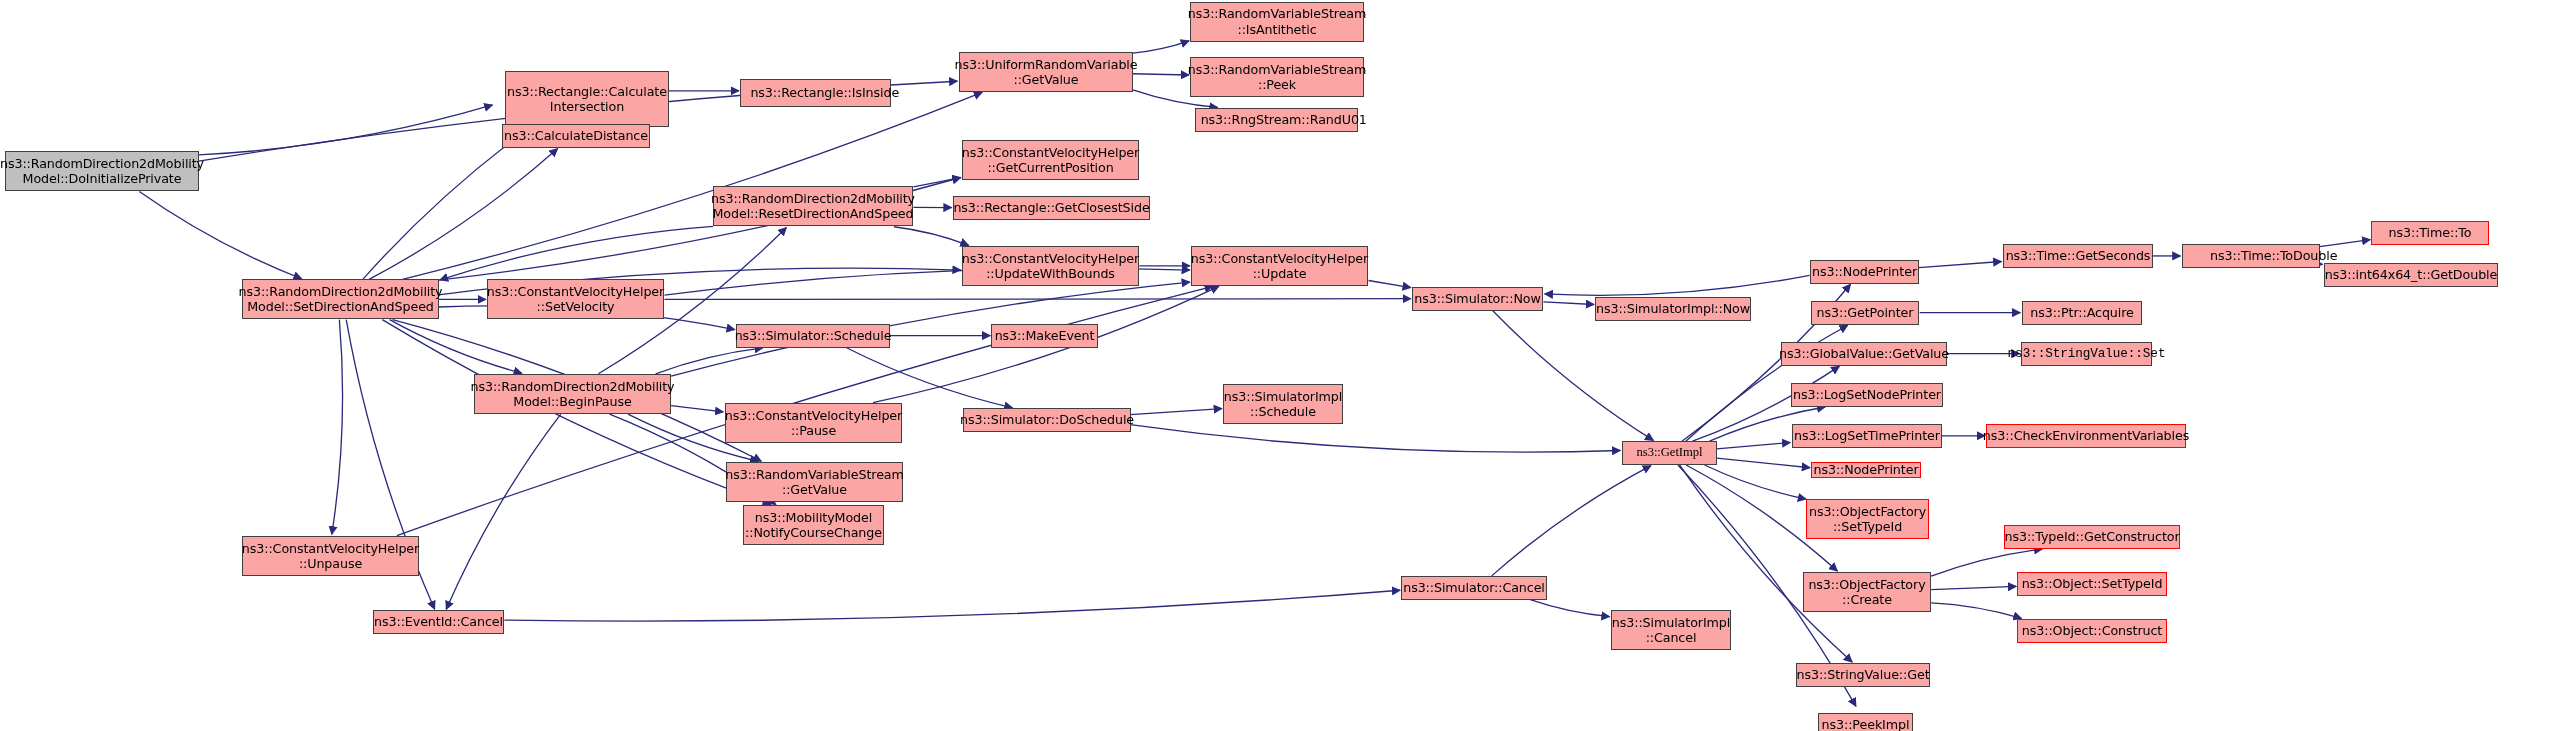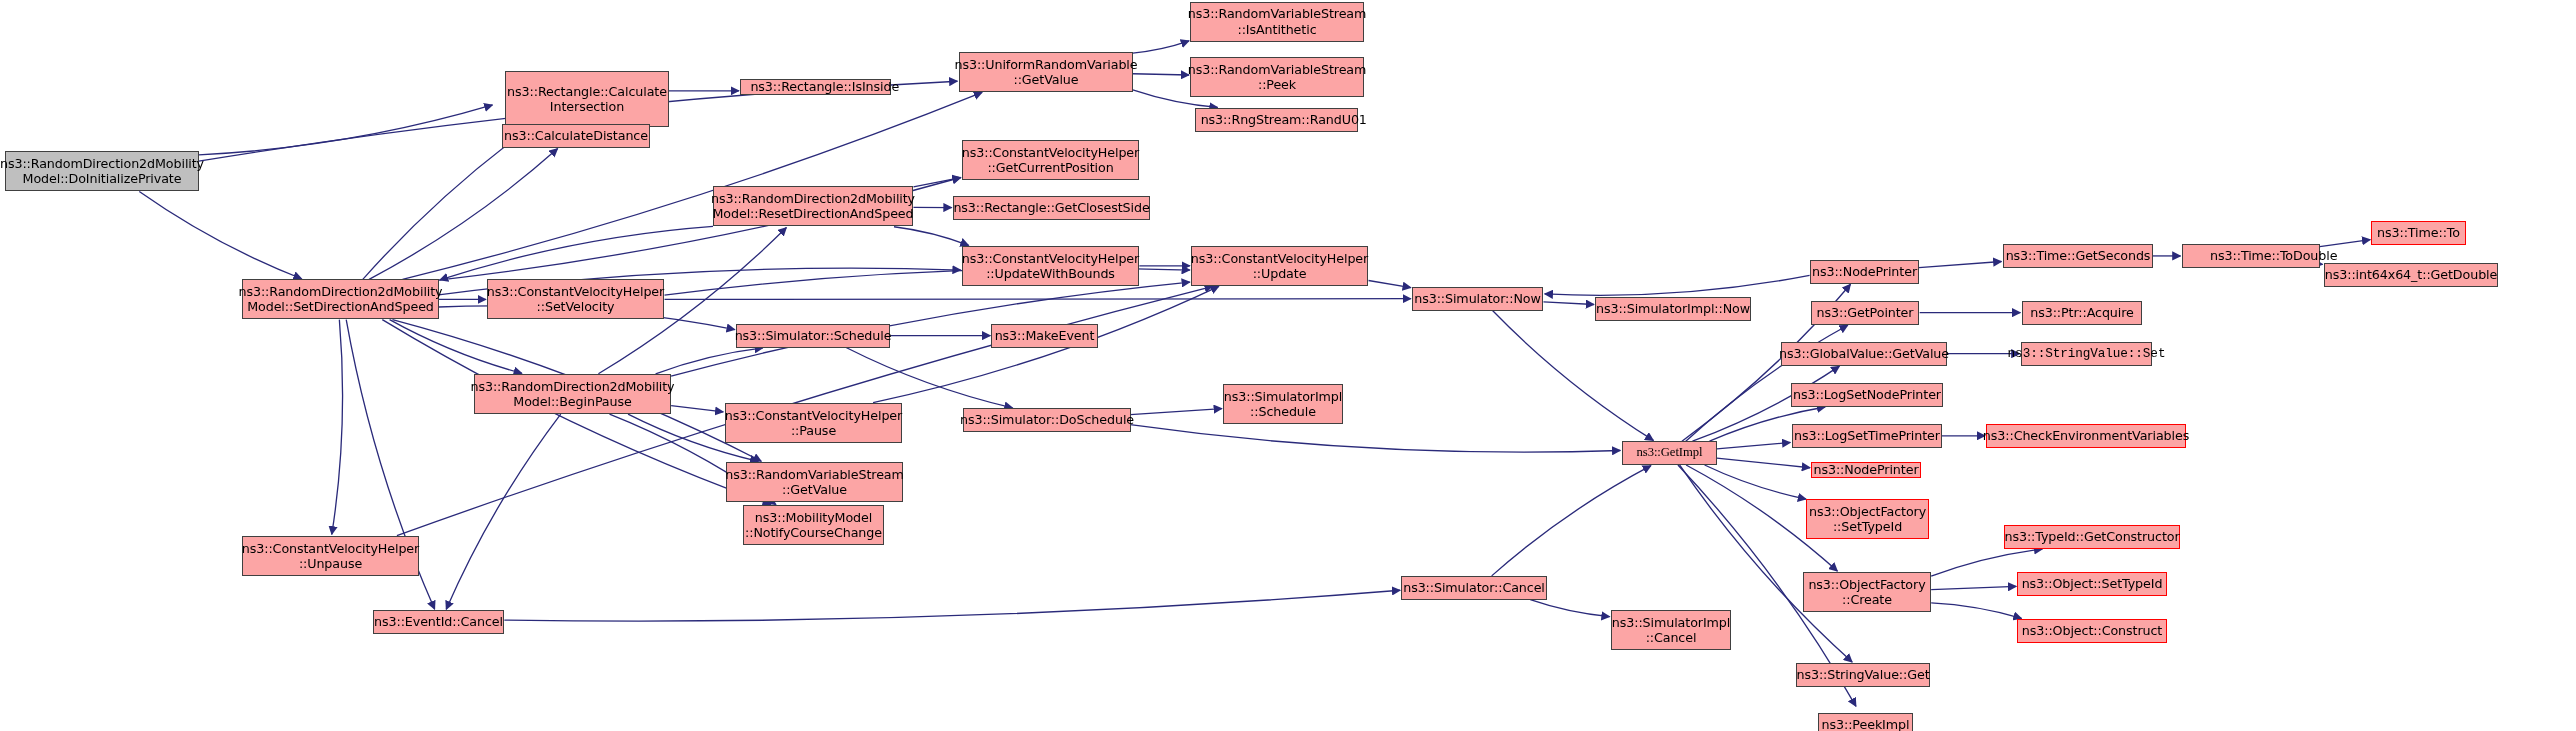--- a/index.html
+++ b/index.html
@@ -127,21 +127,21 @@
         <path d="M 1862.950980392157,730 Q 1910.0054304298683,746.099701902288 1959.5330274465452,750.6095581580494" fill="none" stroke="#2a2a7a" stroke-width="1.6" marker-end="url(#arrow)"></path>
         <path d="M 1815.9542682926829,701 Q 1904.834474848123,622.2952928882345 2009.8122560861605,566.8535443116864" fill="none" stroke="#2a2a7a" stroke-width="1.6" marker-end="url(#arrow)"></path>
       </g>
   </svg>
   <div id="node-layer">
       <div class="node root" style="left: 5px; top: 151px; width: 194px; height: 40px;">ns3::RandomDirection2dMobility
 Model::DoInitializePrivate</div>
       <div class="node" style="left: 494px; top: 71px; width: 164px; height: 56px; margin-left: 11px;">ns3::Rectangle::Calculate
 Intersection</div>
       <div class="node" style="left: 502px; top: 124px; width: 148px; height: 24px;">ns3::CalculateDistance</div>
-      <div class="node" style="left: 740px; top: 79px; width: 151px; height: 16px; padding-left: 21px;">ns3::Rectangle::IsInside</div>
+      <div class="node" style="left: 740px; top: 79px; width: 151px; height: 28px; padding-left: 21px;">ns3::Rectangle::IsInside</div>
       <div class="node" style="left: 959px; top: 52px; width: 174px; height: 40px;">ns3::UniformRandomVariable
 ::GetValue</div>
       <div class="node" style="left: 1190px; top: 1.6px; width: 174px; height: 40px;">ns3::RandomVariableStream
 ::IsAntithetic</div>
       <div class="node" style="left: 1190px; top: 57px; width: 174px; height: 40px;">ns3::RandomVariableStream
 ::Peek</div>
       <div class="node" style="left: 1195px; top: 108px; width: 163px; height: 24px; padding-left: 17px;">ns3::RngStream::RandU01</div>
       <div class="node" style="left: 242px; top: 279px; width: 197px; height: 40px;">ns3::RandomDirection2dMobility
 Model::SetDirectionAndSpeed</div>
       <div class="node" style="left: 487px; top: 279px; width: 177px; height: 40px;">ns3::ConstantVelocityHelper
@@ -184,21 +184,21 @@
 ::SetTypeId</div>
       <div class="node" style="left: 1803px; top: 572px; width: 128px; height: 40px;">ns3::ObjectFactory
 ::Create</div>
       <div class="node" style="left: 1796px; top: 663px; width: 134px; height: 24px;">ns3::StringValue::Get</div>
       <div class="node" style="left: 1818px; top: 707px; width: 95px; height: 24px; margin-top: 6px;">ns3::PeekImpl</div>
       <div class="node" style="left: 1401px; top: 576px; width: 146px; height: 24px;">ns3::Simulator::Cancel</div>
       <div class="node" style="left: 1611px; top: 610px; width: 120px; height: 40px;">ns3::SimulatorImpl
 ::Cancel</div>
       <div class="node" style="left: 2003px; top: 244px; width: 150px; height: 24px;">ns3::Time::GetSeconds</div>
       <div class="node" style="left: 2182px; top: 244px; width: 138px; height: 24px; padding-left: 48px;">ns3::Time::ToDouble</div>
-      <div class="node red" style="left: 2371px; top: 221px; width: 95px; height: 24px;">ns3::Time::To</div>
+      <div class="node red" style="left: 2371px; top: 221px; width: 118px; height: 24px;">ns3::Time::To</div>
       <div class="node" style="left: 2324px; top: 263px; width: 174px; height: 24px;">ns3::int64x64_t::GetDouble</div>
       <div class="node" style="left: 2022px; top: 301px; width: 120px; height: 24px;">ns3::Ptr::Acquire</div>
       <div class="node" style="left: 2021px; top: 342px; width: 131px; height: 24px; font-family: Liberation Mono, monospace;">ns3::StringValue::Set</div>
       <div class="node red" style="left: 1986px; top: 424px; width: 200px; height: 24px; text-align: right;">ns3::CheckEnvironmentVariables</div>
       <div class="node red" style="left: 2004px; top: 525px; width: 176px; height: 24px;">ns3::TypeId::GetConstructor</div>
       <div class="node red" style="left: 2017px; top: 572px; width: 150px; height: 24px;">ns3::Object::SetTypeId</div>
       <div class="node red" style="left: 2017px; top: 619px; width: 150px; height: 24px;">ns3::Object::Construct</div>
     </div>
 </div>
 

